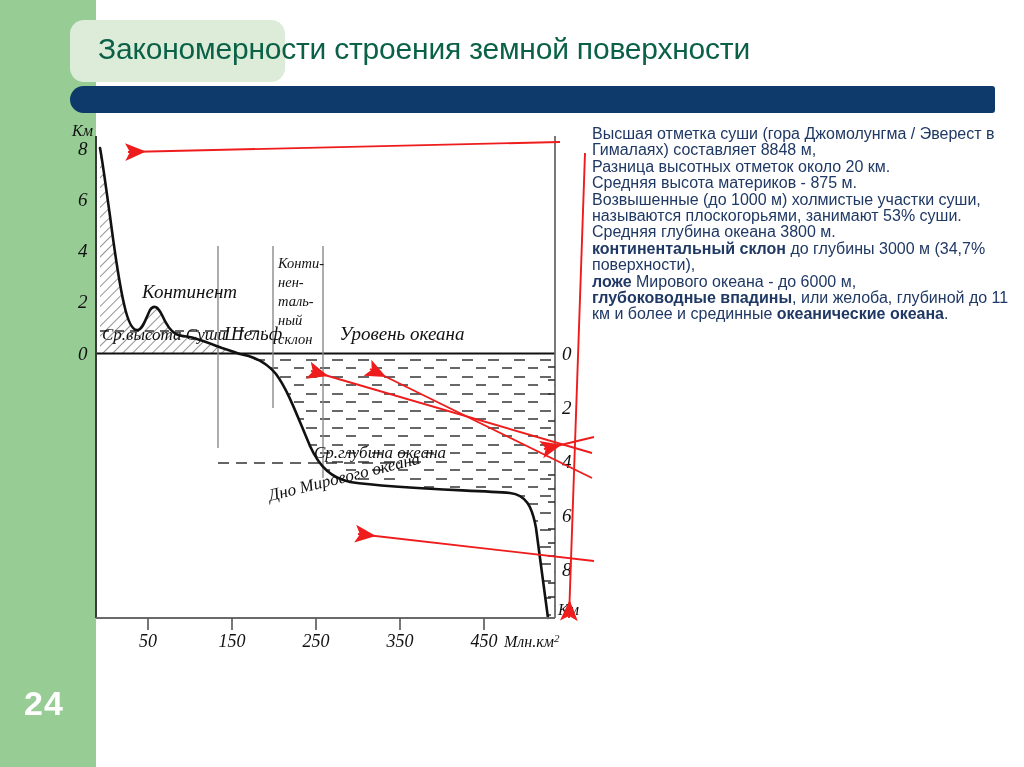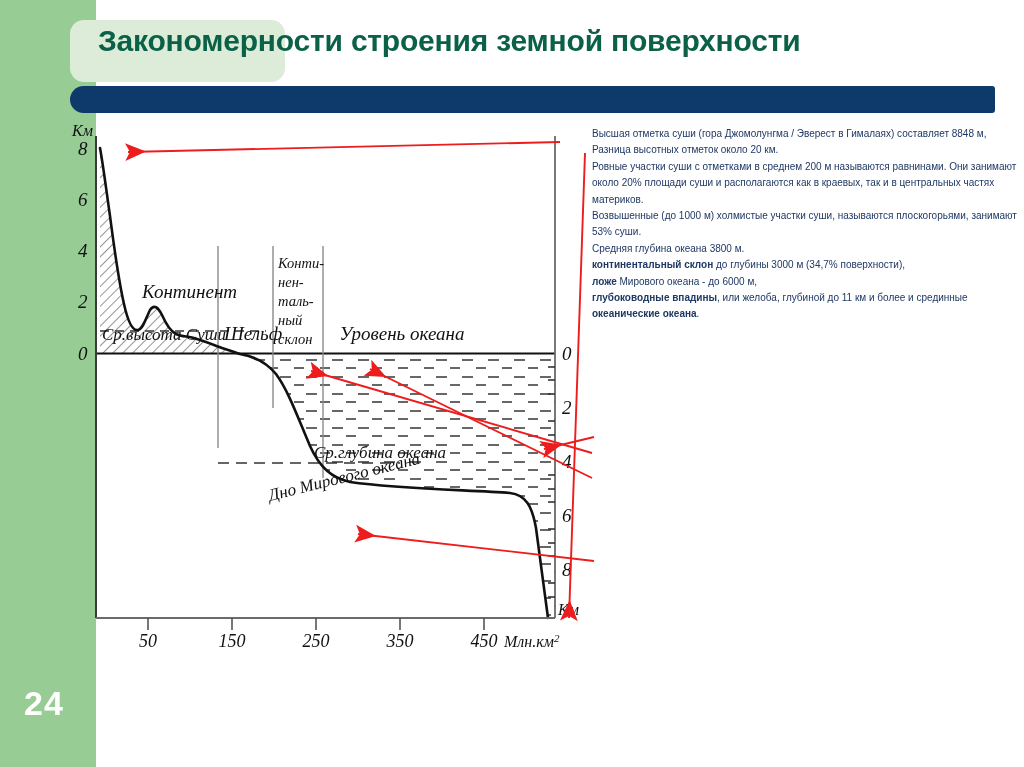--- a/index.html
+++ b/index.html
@@ -26,43 +26,43 @@
     display:flex;align-items:center;justify-content:center;
     letter-spacing:1px;
   }
 
   
   .title-box{
     position:absolute;left:70px;top:20px;width:215px;height:62px;
     background:#dcecd8;border-radius:14px;
   }
   .title-text{
-    position:absolute;left:98px;top:24px;width:880px;height:44px;
+    position:absolute;left:98px;top:32px;width:880px;height:44px;
     color:#0b6148;
-    font-size:30px;font-weight:bold;
+    font-size:30px;font-weight:normal;
     white-space:nowrap;
     letter-spacing:-0.2px;
   }
   .navy-bar{
     position:absolute;left:70px;top:86px;width:925px;height:27px;
     background:#0e3a6b;
     border-radius:14px 3px 3px 14px;
   }
 
   
   .chart{
     position:absolute;left:70px;top:118px;width:510px;height:530px;
   }
   .chart svg{display:block;}
 
   
   .body-text{
     position:absolute;left:592px;top:126px;width:428px;
     color:#1f3864;
-    font-size:10px;
+    font-size:16px;
     line-height:16.4px;
   }
   .body-text p{margin:0 0 0 0;padding:0;text-indent:0;}
   .para{padding-left:30px;text-indent:-30px;}
   .para.i0{padding-left:0;text-indent:0;}
   .para b{font-weight:bold;}
 
   
   .arrows{position:absolute;left:0;top:0;width:1024px;height:767px;pointer-events:none;}
 </style>
@@ -218,21 +218,21 @@
         <text x="310" y="340" font-size="17" text-anchor="middle">Ср.глубина океана</text>
         <text x="200" y="383" font-size="17" transform="rotate(-14 200 383)">Дно Мирового океана</text>
       </g>
     </svg>
   </div>
 
   <div class="body-text">
     <div id="paras">
         <p class="para"><span>Высшая отметка суши (гора Джомолунгма / Эверест в Гималаях) составляет 8848 м,</span></p>
         <p class="para i0"><span>Разница высотных отметок около 20 км.</span></p>
-        <p class="para"><span>Ровные участки суши с отметками в среднем 200 м называются равнинами. Они занимают около 20% площади суши и располагаются как в краевых, так и в центральных частях материков.</span></p>
+        <p class="para i0"><span>Средняя высота материков - 875 м.</span></p>
         <p class="para"><span>Возвышенные (до 1000 м) холмистые участки суши, называются плоскогорьями, занимают 53% суши.</span></p>
         <p class="para i0"><span>Средняя глубина океана 3800 м.</span></p>
         <p class="para"><b>континентальный склон</b><span> до глубины 3000 м (34,7% поверхности),</span></p>
         <p class="para"><b>ложе</b><span> Мирового океана - до 6000 м,</span></p>
         <p class="para"><b>глубоководные впадины</b><span>, или желоба, глубиной до 11 км и более и срединные </span><b>океанические океана</b><span>.</span></p>
       </div>
   </div>
 
   <svg class="arrows" width="1024" height="767" viewBox="0 0 1024 767" xmlns="http://www.w3.org/2000/svg">
     <defs>

